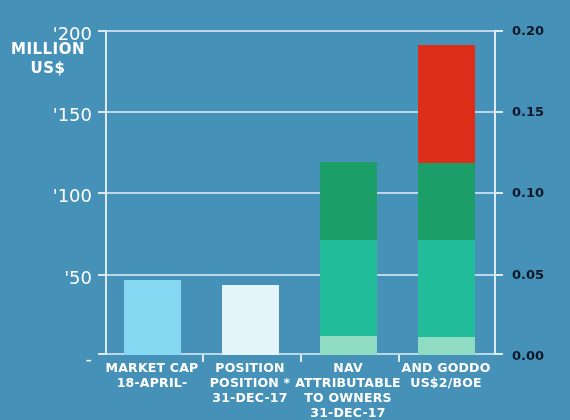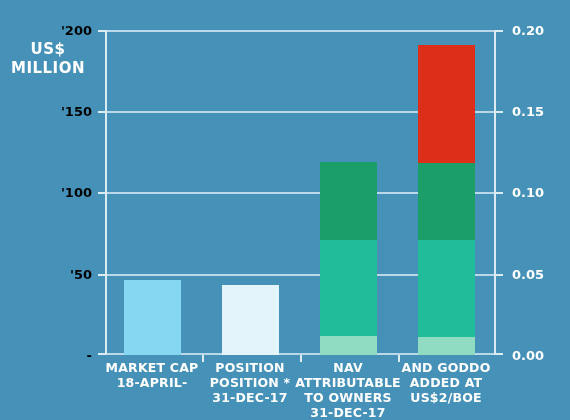--- a/index.html
+++ b/index.html
@@ -52,29 +52,29 @@
     width:7px;height:2px;
     background:#dceaf2;
   }
   .tick-left{left:-7px;}
   .tick-right{right:-7px;}
   .ylabel-left{
     position:absolute;
     width:72px;
     text-align:right;
     left:20px;
-    color:#000000;
-    font-weight:bold;
-    font-size:13px;
+    color:#ffffff;
+    font-weight:normal;
+    font-size:18px;
   }
   .ylabel-right{
     position:absolute;
     left:512px;
     text-align:left;
-    color:#ffffff;
+    color:#0f172a;
     font-weight:bold;
     font-size:13px;
   }
 
   
   .bar-group{
     position:absolute;
     bottom:0;
   }
   .seg{
@@ -99,22 +99,22 @@
     background:#dceaf2;
     top:355px;
   }
 </style>
 </head>
 <body>
 
 <div id="chart-root">
 
   <div class="axis-title">
+    <span>MILLION</span>
     <span>US$</span>
-    <span>MILLION</span>
   </div>
 
   <div class="ylabel-left" style="top:23px;">'200</div>
   <div class="ylabel-left" style="top:104px;">'150</div>
   <div class="ylabel-left" style="top:185px;">'100</div>
   <div class="ylabel-left" style="top:267px;">'50</div>
   <div class="ylabel-left" style="top:348px;">-</div>
 
   <div class="ylabel-right" style="top:23px;">0.20</div>
   <div class="ylabel-right" style="top:104px;">0.15</div>
@@ -181,18 +181,17 @@
         <span>31-DEC-17</span>
       </div>
       <div class="xcat" style="width: 118px; left: 289px;">
         <span>NAV</span>
         <span>ATTRIBUTABLE</span>
         <span>TO OWNERS</span>
         <span>31-DEC-17</span>
       </div>
       <div class="xcat" style="width: 118px; left: 387px;">
         <span>AND GODDO</span>
-        <span>ADDED AT</span>
         <span>US$2/BOE</span>
       </div>
     </div>
 
 </div>
 
 </body></html>

